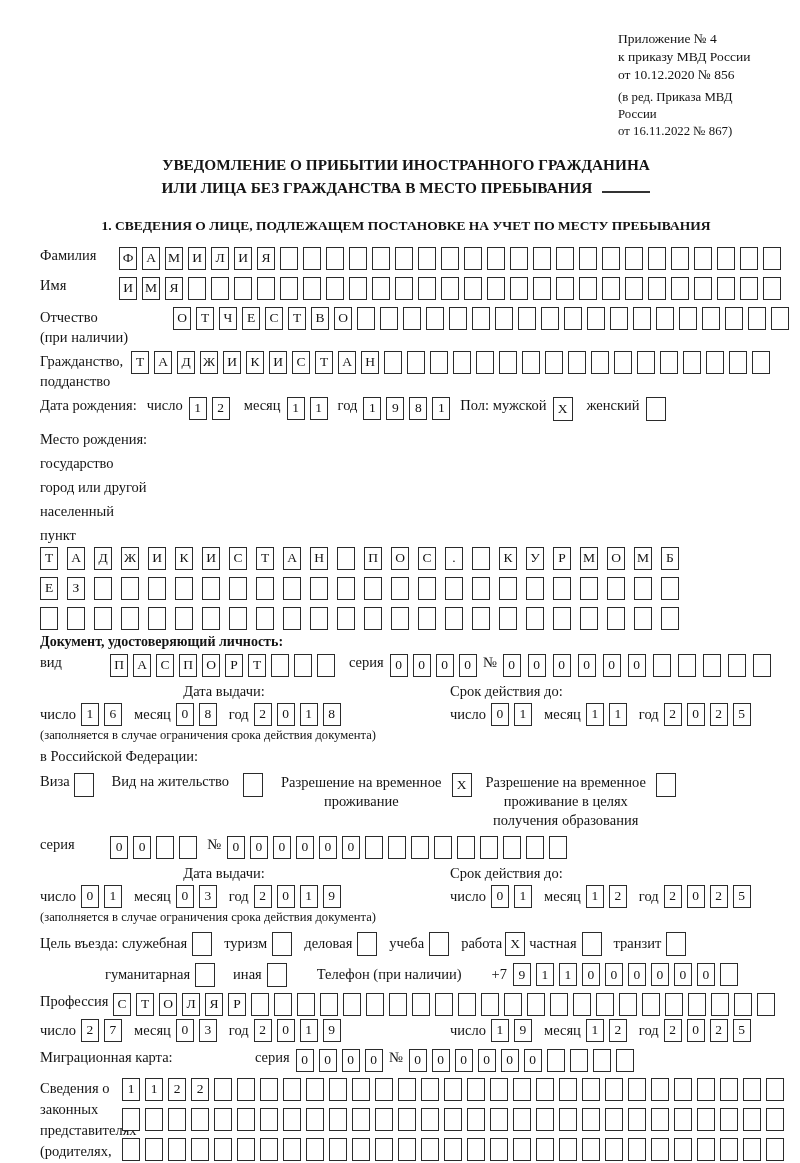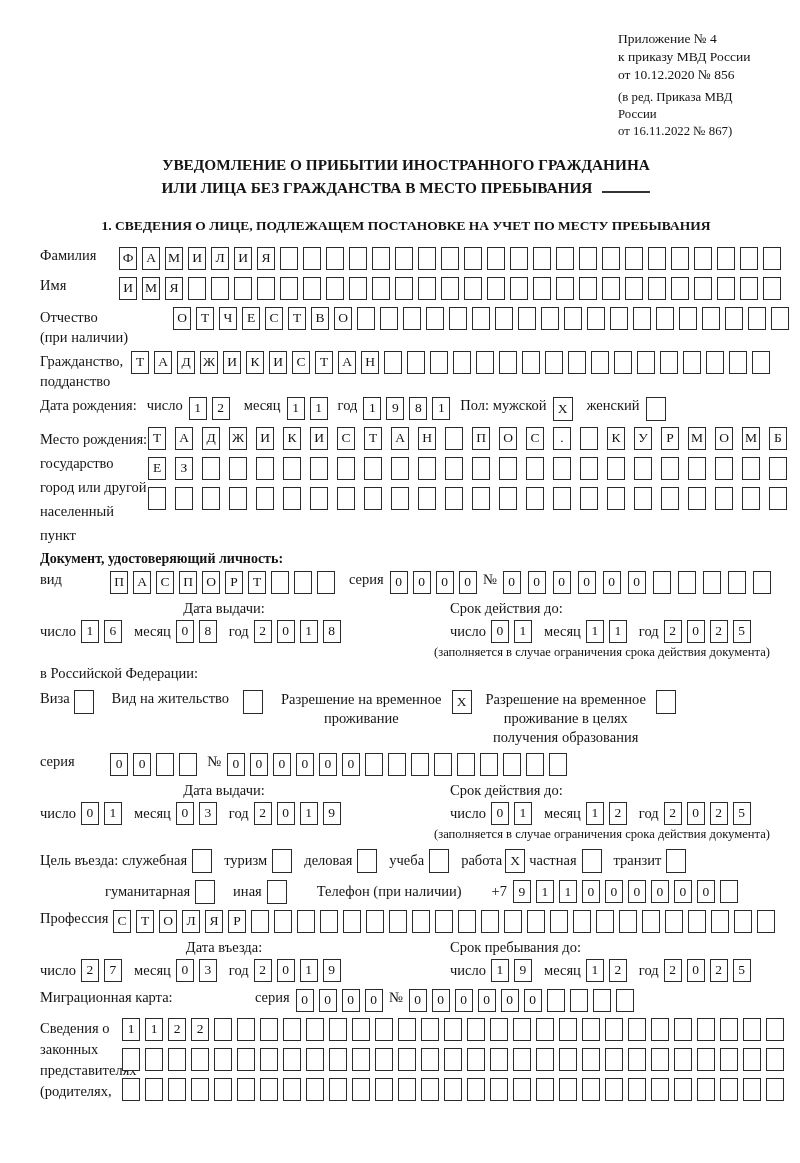--- a/index.html
+++ b/index.html
@@ -45,21 +45,21 @@
 
   .dhead { display:flex; font-size:14.5px; margin-top:6px; }
   .dh-left { width:368px; text-align:center; flex:none; }
   .dh-right { width:330px; text-align:left; margin-left:42px; flex:none; }
   .drow { display:flex; align-items:center; margin-top:3px; }
   .dgroup { display:flex; align-items:center; flex:none; }
   .dg-left { width:368px; }
   .dg-right { margin-left:42px; }
   .dgroup .lbl { margin-right:5px; }
   .dgroup .mid { margin-left:12px; }
-  .dnote { text-align:right; font-size:12.6px; margin-top:2px; padding-right:2px; }
+  .dnote { text-align:left; font-size:12.6px; margin-top:2px; padding-right:2px; }
 
   .plain { font-size:14.5px; margin-top:8px; line-height:1.35; }
 
   .permits { display:flex; align-items:flex-start; margin-top:6px; font-size:14.5px; }
   .pcenter { text-align:center; line-height:19px; }
   .permits .cb { margin-top:0; }
 
   .purpose-line { display:flex; align-items:center; margin-top:7px; font-size:14.5px; }
   .purpose-line .cb { margin-left:5px; }
   .pgap { margin-left:12px; }
@@ -252,21 +252,21 @@
     <span class="lbl ml10 mr6">Пол: мужской</span>
     <span class="cells cb">
         <span class="cell">X</span>
       </span>
     <span class="lbl ml14 mr6">женский</span>
     <span class="cells cb">
         <span class="cell"></span>
       </span>
   </div>
 
-  <div class="row top" style="margin-top:6px;">
+  <div class="row top" style="margin-top:6px;flex-direction:column;">
     <span class="lblcol w108" style="line-height:24px;">
       <span>Место рождения:</span><br>
       <span>государство</span><br>
       <span>город или другой</span><br>
       <span>населенный пункт</span>
     </span>
     <span>
       <span class="cells g9" style="margin-bottom:7px;">
           <span class="cell">Т</span>
           <span class="cell">А</span>
@@ -618,24 +618,20 @@
         <span class="cell"></span>
         <span class="cell"></span>
         <span class="cell"></span>
         <span class="cell"></span>
         <span class="cell"></span>
         <span class="cell"></span>
         <span class="cell"></span>
       </span>
   </div>
 
-  <div class="dhead">
-    <span class="dh-left">Дата въезда:</span>
-    <span class="dh-right">Срок пребывания до:</span>
-  </div>
   <div class="drow">
     <span class="dgroup dg-left">
       <span class="lbl">число</span>
       <span class="cells">
           <span class="cell">2</span>
           <span class="cell">7</span>
         </span>
       <span class="lbl mid">месяц</span>
       <span class="cells">
           <span class="cell">0</span>

